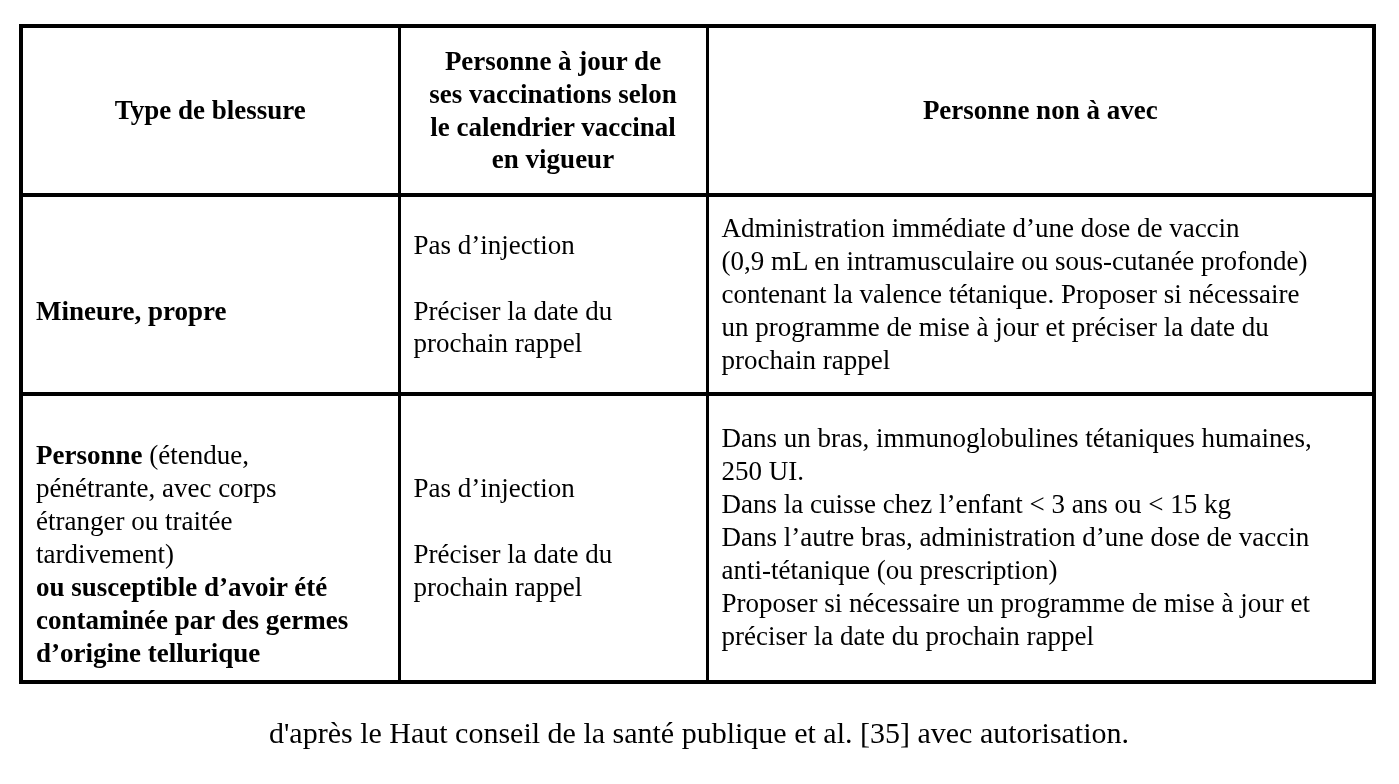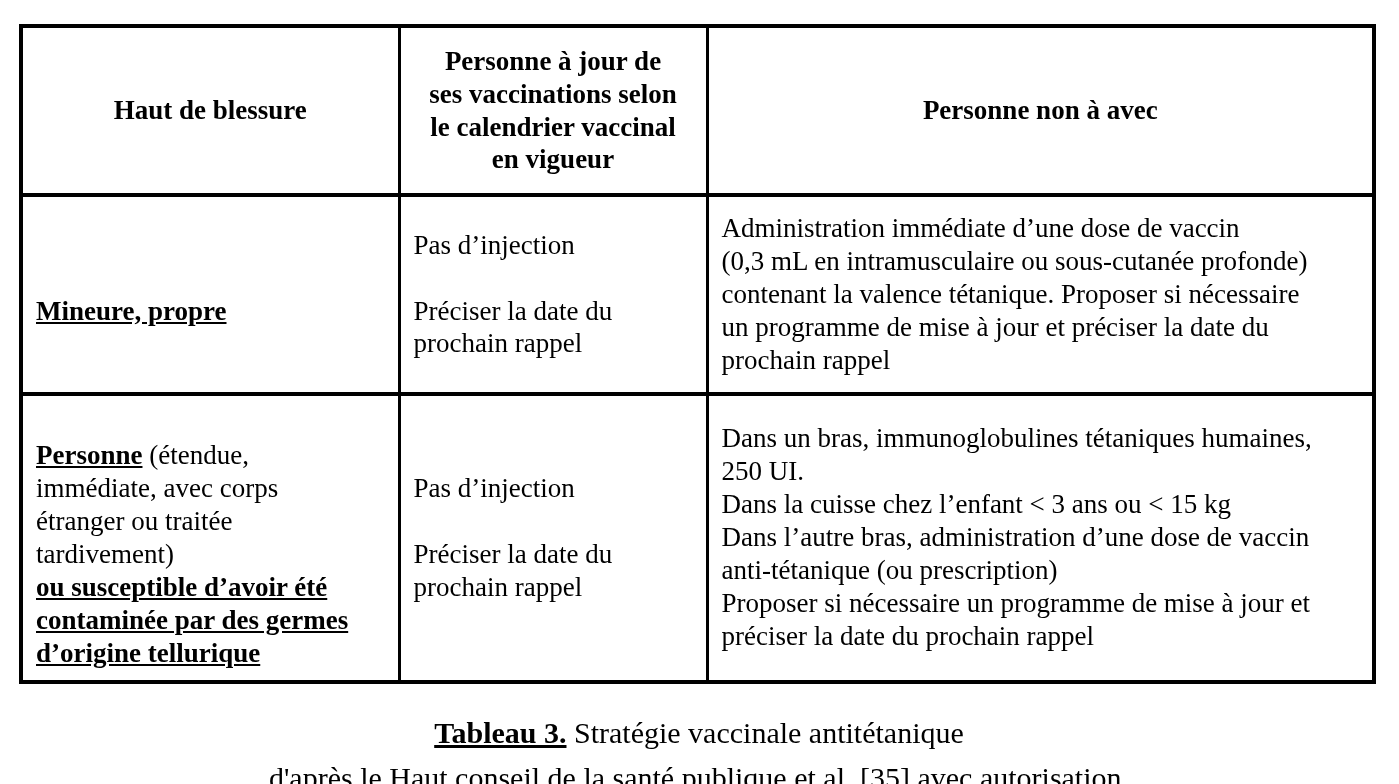--- a/index.html
+++ b/index.html
@@ -41,21 +41,21 @@
     font-weight: normal;
   }
   thead th {
     font-weight: bold;
     text-align: center;
     padding: 10px 6px;
   }
   tr.row-header { height: 169px; }
   tr.row-1 { height: 199px; }
   tr.row-2 { height: 268px; }
-  .b { font-weight: bold; text-decoration: underline; }
+  .b { font-weight: bold; }
   .caption {
     margin-top: 26px;
     width: 1360px;
     text-align: center;
     font-size: 30px;
     line-height: 1.5;
   }
 </style>
 </head>
 <body>
@@ -63,47 +63,47 @@
 <div class="page">
 
   <table class="strategy">
     <colgroup>
       <col style="width:378px">
       <col style="width:308px">
       <col style="width:667px">
     </colgroup>
     <thead>
       <tr class="row-header">
-        <th>Haut de blessure</th>
+        <th>Type de blessure</th>
         <th>Personne à jour de
 ses vaccinations selon
 le calendrier vaccinal
 en vigueur</th>
         <th>Personne non à avec</th>
       </tr>
     </thead>
     <tbody>
       <tr class="row-1">
         <td>
           <span class="b">Mineure, propre</span><span></span><span class="b"></span>
         </td>
         <td>Pas d’injection
 
 Préciser la date du
 prochain rappel</td>
         <td>Administration immédiate d’une dose de vaccin
-(0,3 mL en intramusculaire ou sous-cutanée profonde)
+(0,9 mL en intramusculaire ou sous-cutanée profonde)
 contenant la valence tétanique. Proposer si nécessaire
 un programme de mise à jour et préciser la date du
 prochain rappel</td>
       </tr>
       <tr class="row-2">
         <td>
           <span class="b">Personne</span><span> (étendue,
-immédiate, avec corps
+pénétrante, avec corps
 étranger ou traitée
 tardivement)
 </span><span class="b">ou susceptible d’avoir été
 contaminée par des germes
 d’origine tellurique</span>
         </td>
         <td>Pas d’injection
 
 Préciser la date du
 prochain rappel</td>
@@ -112,17 +112,16 @@
 Dans la cuisse chez l’enfant &lt; 3 ans ou &lt; 15 kg
 Dans l’autre bras, administration d’une dose de vaccin
 anti-tétanique (ou prescription)
 Proposer si nécessaire un programme de mise à jour et
 préciser la date du prochain rappel</td>
       </tr>
     </tbody>
   </table>
 
   <div class="caption">
-    <div><span class="b">Tableau 3.</span><span> Stratégie vaccinale antitétanique</span></div>
     <div>d'après le Haut conseil de la santé publique et al. [35] avec autorisation.</div>
   </div>
 
 </div>
 
 </body></html>

